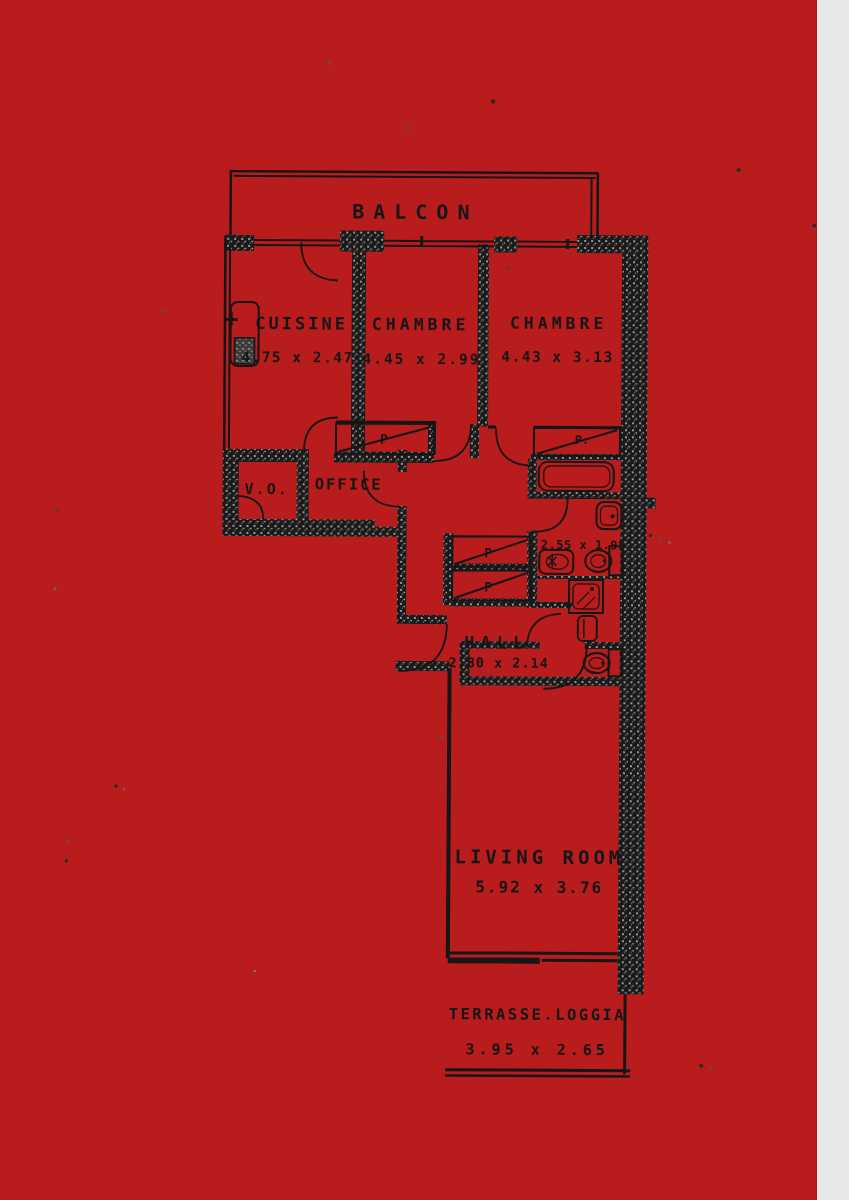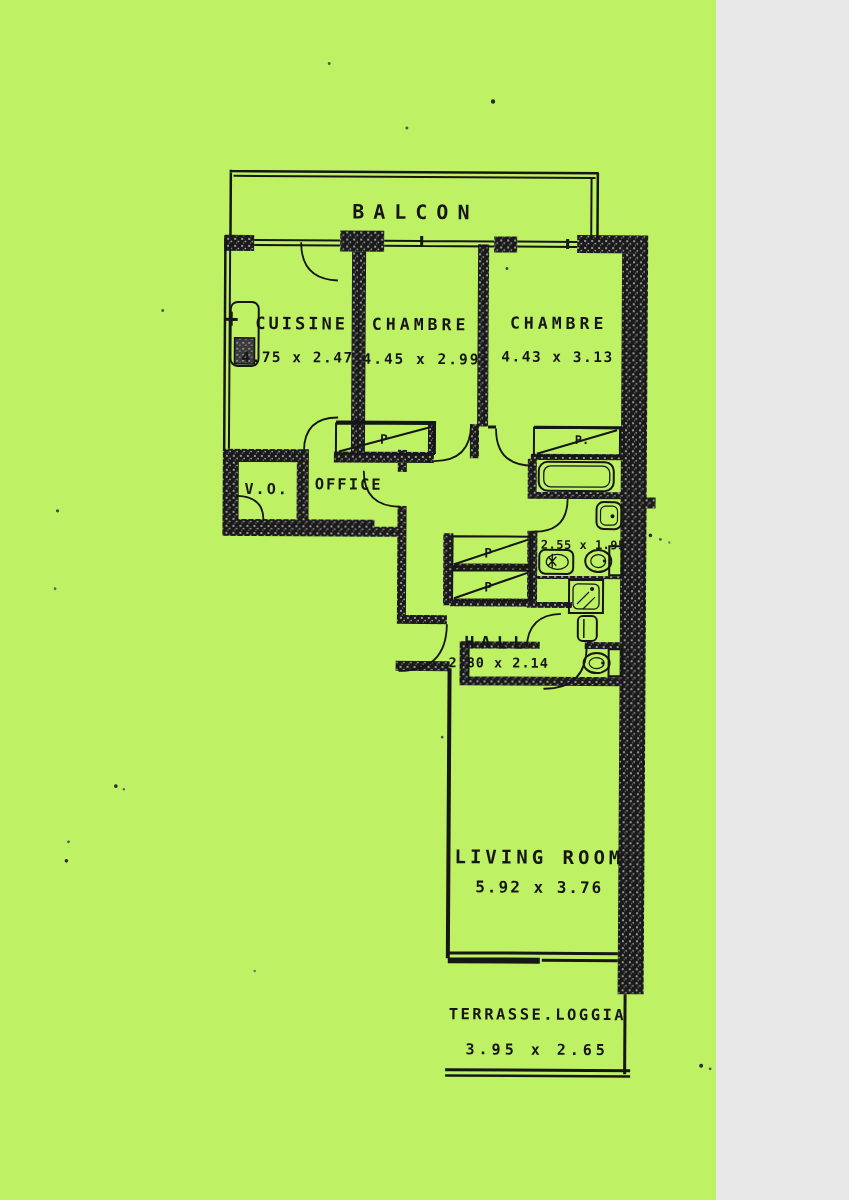--- a/index.html
+++ b/index.html
@@ -1,19 +1,19 @@
 <!DOCTYPE html>
 <html><head>
 <meta charset="utf-8">
 <style>
   html,body{margin:0;padding:0;background:#e8e8e8;}
   .page{
     position:relative;
-    width:716px;height:1200px;
-    background:#bef264;
+    width:817px;height:1200px;
+    background:#b91c1c;
     overflow:hidden;
     font-family:"DejaVu Sans Mono", monospace;
   }
   svg{display:block;}
   .lbl{
     font-family:"DejaVu Sans Mono", monospace;
     font-weight:bold;
     fill:#161616;
   }
   .stroke{stroke:#161616;fill:none;}

